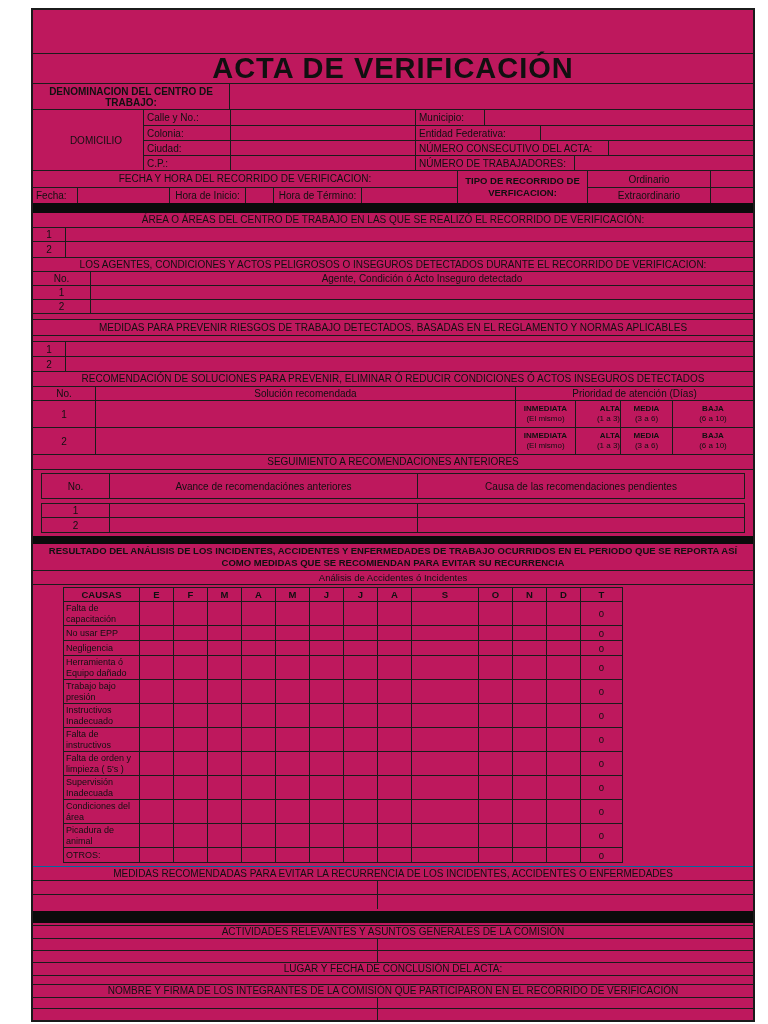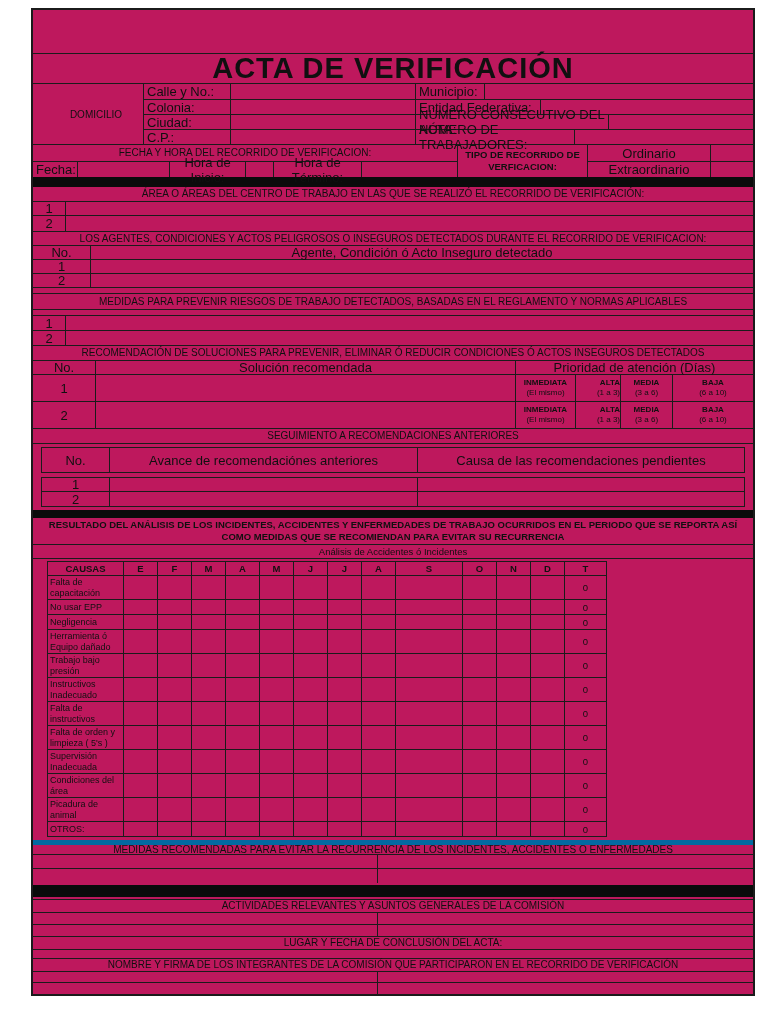--- a/index.html
+++ b/index.html
@@ -6,21 +6,21 @@
   html,body { width: 768px; height: 1024px; background: #ffffff; overflow: hidden;
     font-family: "Liberation Sans", sans-serif; color: #101010; }
   .form { position: absolute; left: 31px; top: 8px; width: 724px;
     border: 2px solid #1b1b1b; background: #be185d; }
   .row { display: flex; align-items: stretch; }
   .row > * + * { border-left: 1px solid #1b1b1b; }
   .vst > * + * { border-top: 1px solid #1b1b1b; justify-content: space-between; }
   .bb { border-bottom: 1px solid #1b1b1b; }
   .c { display: flex; align-items: center; justify-content: center; text-align: center; }
   .hdr { font-weight: normal; font-size: 10px; line-height: 1.15; }
-  .lbl { font-size: 13px; }
+  .lbl { font-size: 10px; }
   .bar { height: 10px; background: #0b0b0b; }
   .fill { flex: 1 1 auto; }
   .topbox { height: 44px; }
   .titlerow { height: 30px; }
   .title { font-size: 29px; font-weight: bold; letter-spacing: 1px; white-space: nowrap; }
   .denrow { height: 26px; }
   .denlbl { width: 196px; font-size: 10px; font-weight: bold; line-height: 1.1; }
   .domlbl { width: 110px; font-size: 10px; padding-left: 16px; }
   .dom-left { width: 272px; }
   .dom-left .frow, .dom-right .frow { height: 15px; }
@@ -44,21 +44,21 @@
   .pri .nv { font-weight: bold; }
   .p1 { width: 60px; } .p2 { width: 45px; align-items: flex-end; } .p3 { width: 52px; } .p4 { flex: 1; }
   .inset { padding: 3px 8px 3px 8px; }
   .segbox { border: 1px solid #1b1b1b; }
   .seghead { height: 26px; }
   .segno { width: 67px; }
   .segav { width: 308px; }
   .segrow { height: 14px; }
   .reshdr { height: 27px; font-size: 9.5px; font-weight: bold; line-height: 1.3; padding: 0 10px; }
   .subhdr { height: 14px; font-size: 9.5px; }
-  .anwrap { padding: 2px 16px 3px 14px; }
+  .anwrap { padding: 2px 16px 3px 14px; margin-left: 16px; }
   table.an { border-collapse: collapse; table-layout: fixed; width: 559px; font-size: 9.5px; }
   .an td, .an th { border: 1px solid #1b1b1b; padding: 0 1px; overflow: hidden; }
   .an th { font-weight: bold; height: 14px; }
   .an .causa { font-size: 9px; line-height: 1.15; padding: 1px 2px; text-align: left; }
   .an .tot { text-align: center; }
   .an tr.h2 { height: 24px; } .an tr.h1 { height: 15px; }
   .ftr { height: 14px; }
   .split > :first-child { width: 47.8%; }
   .split > :last-child { flex: 1; }
   .m2 { margin-top: 2px; }
@@ -71,20 +71,24 @@
 <body>
 
 <div class="form">
 
   <div class="topbox bb"></div>
 
   <div class="titlerow bb c">
     <span class="title">ACTA DE VERIFICACIÓN</span>
   </div>
 
+  <div class="row denrow bb">
+    <div class="denlbl c">DENOMINACION DEL CENTRO DE TRABAJO:</div>
+    <div class="fill"></div>
+  </div>
 
   <div class="row bb">
     <div class="domlbl c">DOMICILIO</div>
     <div class="dom-left vst">
       <div class="row frow">
         <div class="fld lbl" style="width:86px">Calle y No.:</div>
         <div class="fill"></div>
       </div>
       <div class="row frow">
         <div class="fld lbl" style="width:86px">Colonia:</div>
@@ -494,21 +498,21 @@
             <td></td>
             <td></td>
             <td></td>
         <td class="tot">0</td>
       </tr>
     </tbody>
       </table>
   </div>
 
   <div>
-    <div class="h15 c hdr bb" style="border-top:5px solid #0369a1">MEDIDAS RECOMENDADAS PARA EVITAR LA RECURRENCIA DE LOS INCIDENTES, ACCIDENTES O ENFERMEDADES</div>
+    <div class="h15 c hdr bb" style="border-top:1px solid #0369a1">MEDIDAS RECOMENDADAS PARA EVITAR LA RECURRENCIA DE LOS INCIDENTES, ACCIDENTES O ENFERMEDADES</div>
     <div class="row split ftr bb">
       <div></div>
       <div></div>
     </div>
     <div class="row split ftr">
       <div></div>
       <div></div>
     </div>
   </div>
 

